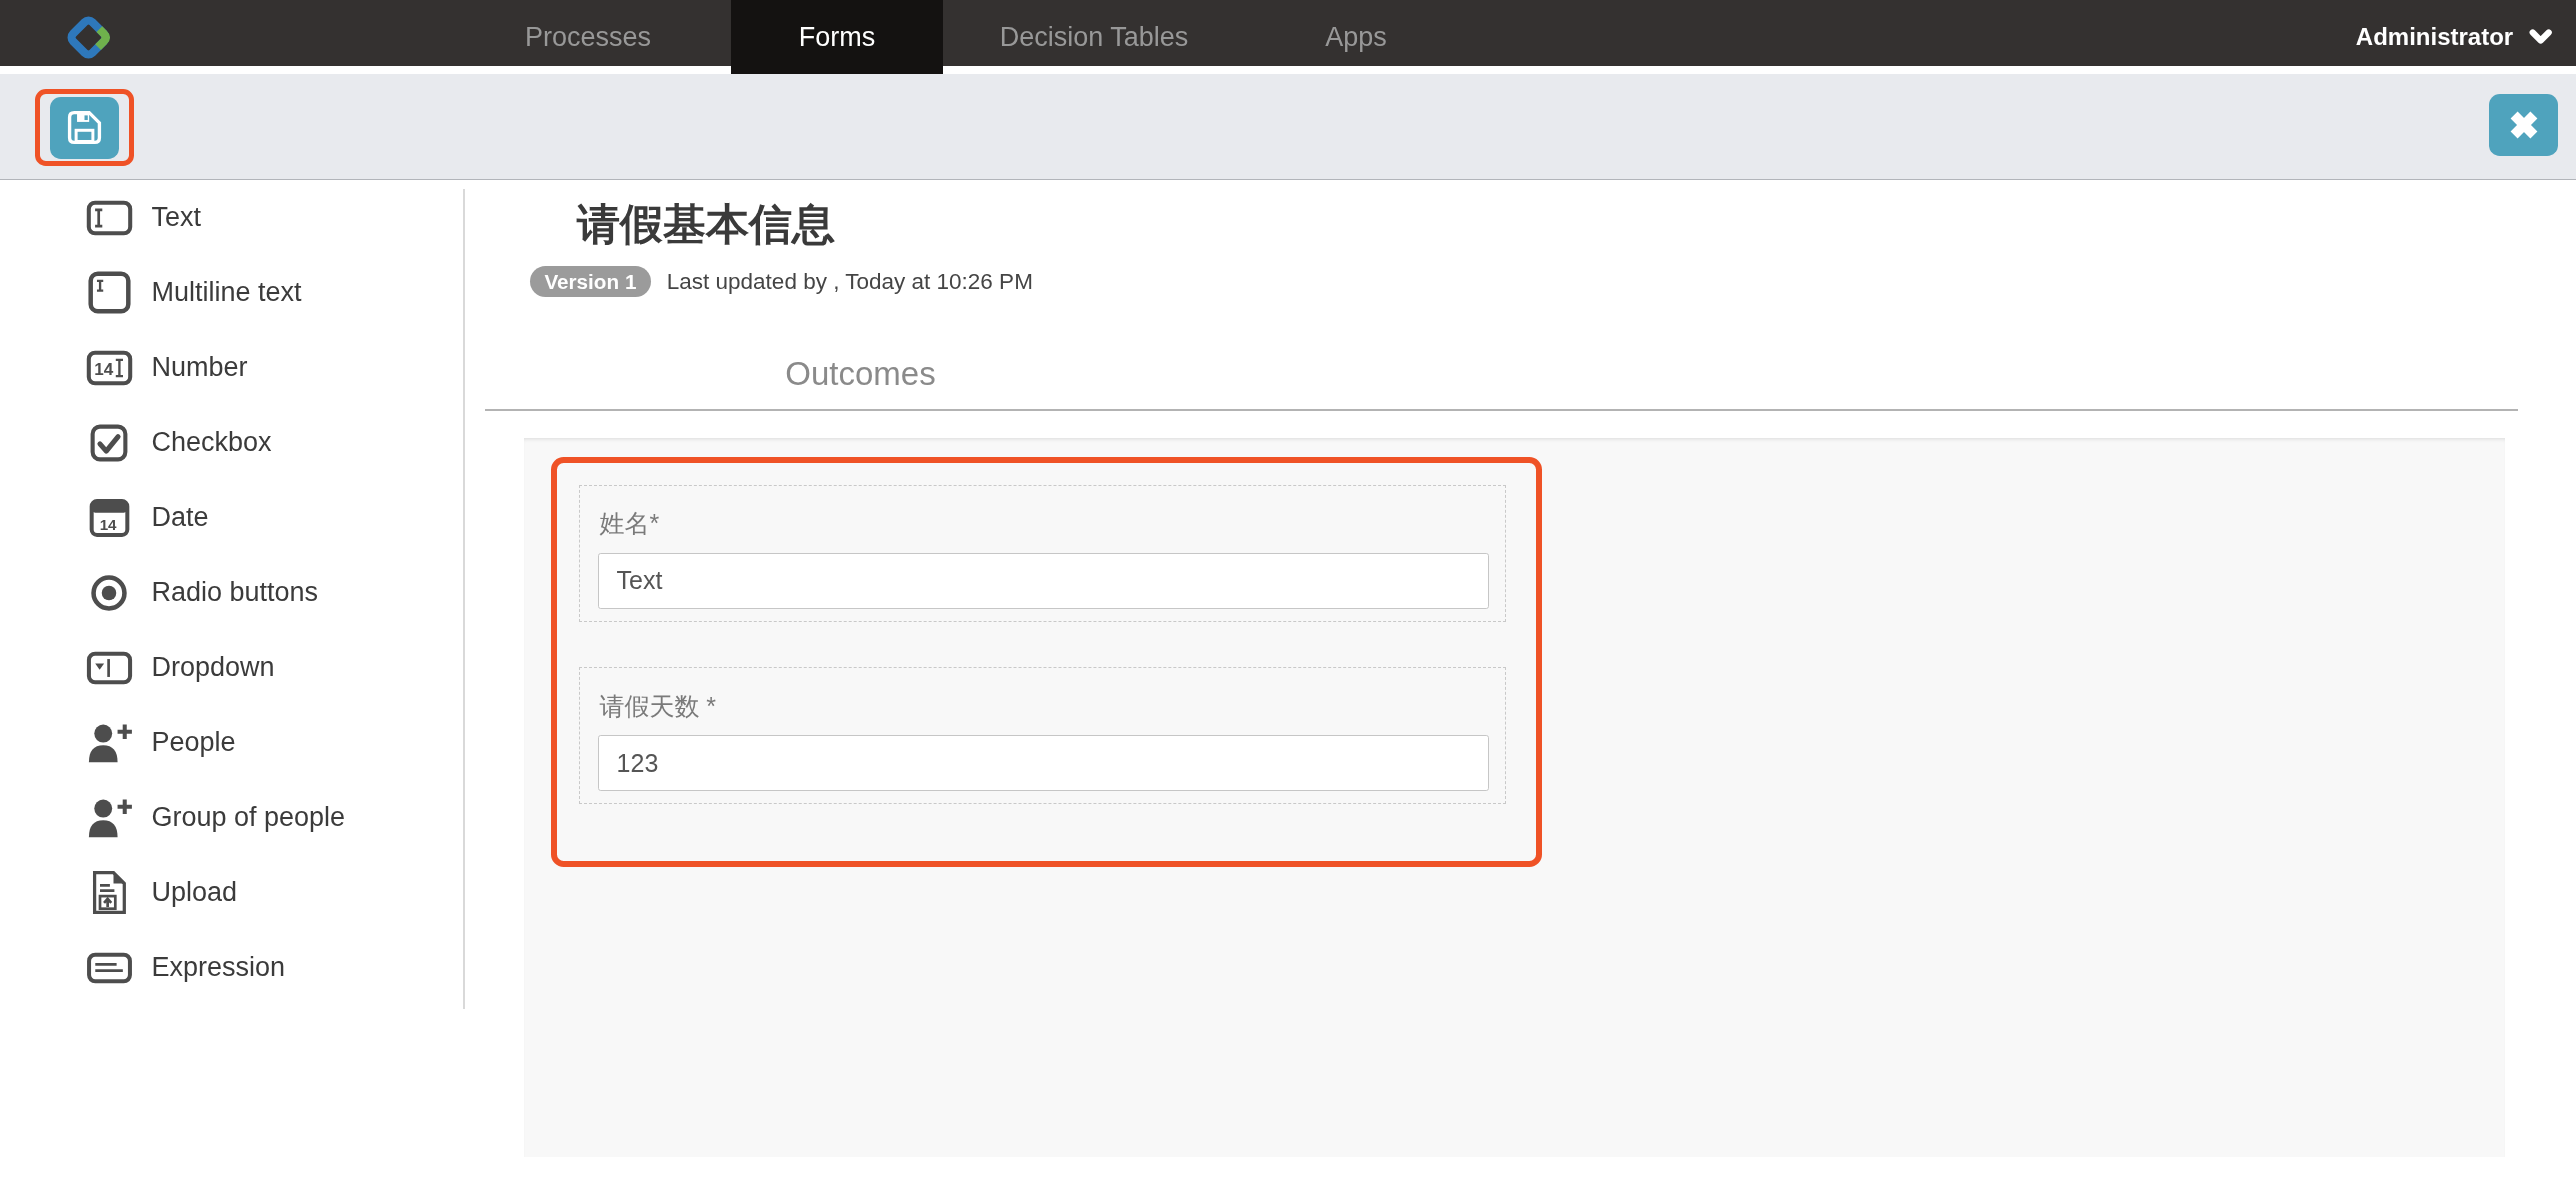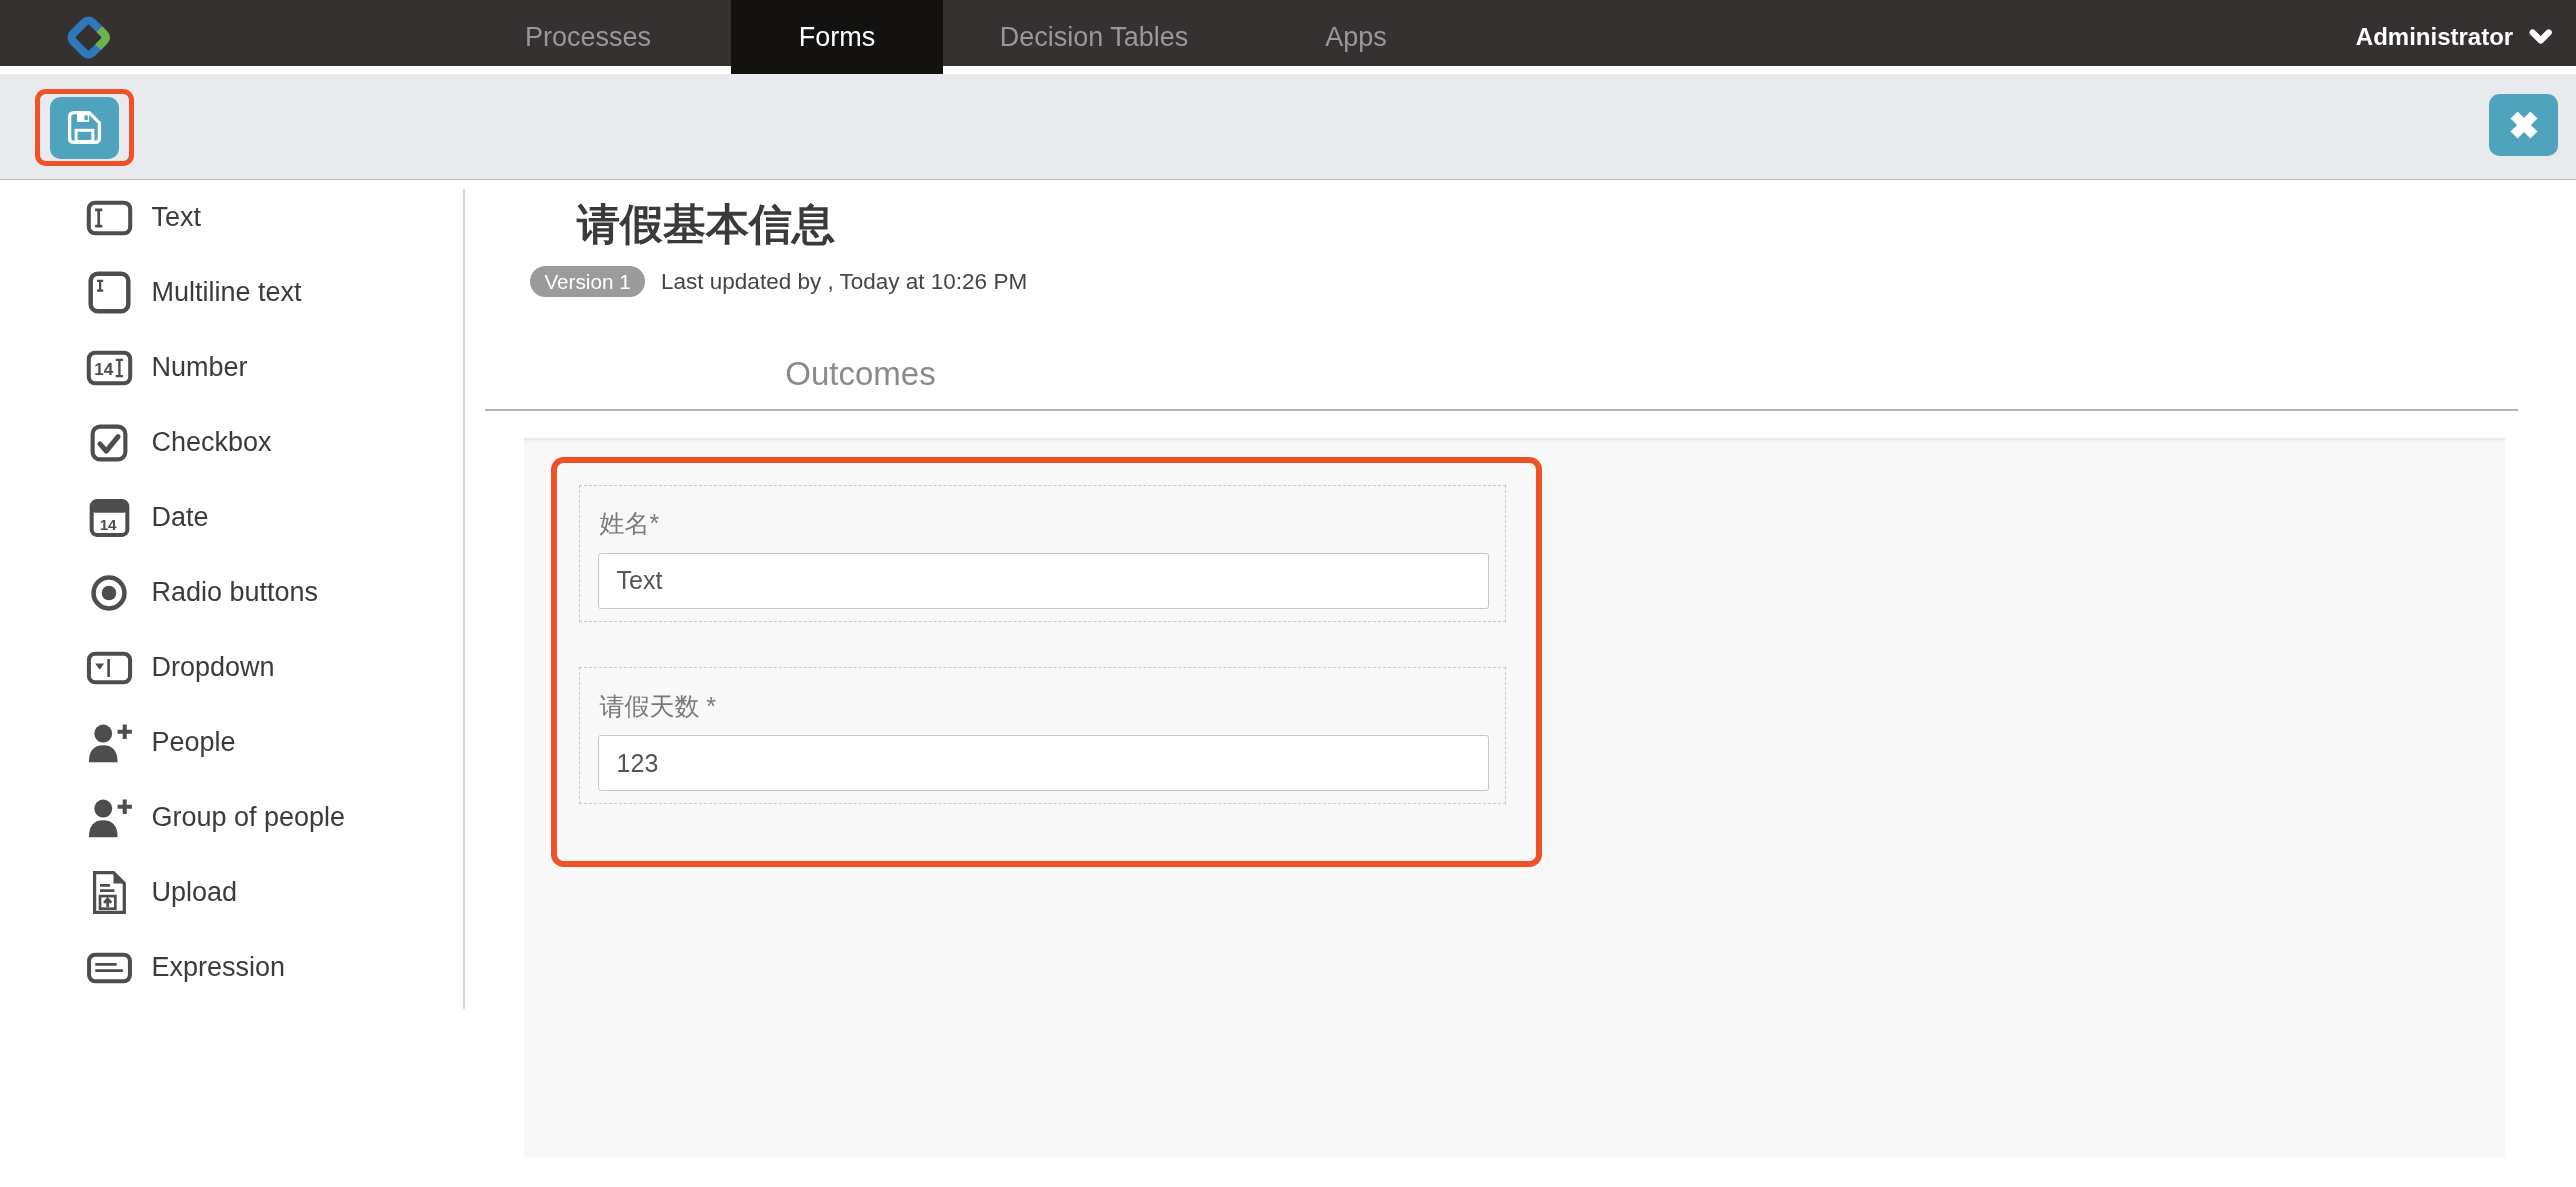--- a/index.html
+++ b/index.html
@@ -28,21 +28,21 @@
   
   .sidebar { position:absolute; left:0; top:180px; width:464px; }
   .side-divider { position:absolute; left:463px; top:189px; width:1.8px; height:820px; background:#d9d9d9; }
   .p-item { height:75px; display:flex; align-items:center; padding-left:81px; cursor:pointer; }
   .p-icon { width:56px; height:54px; display:flex; align-items:center; justify-content:center; flex:0 0 56px; margin-right:14.4px; color:#4d4d4d; }
   .p-label { font-size:27px; color:#3b3b3b; white-space:nowrap; }
 
   
   .page-title { position:absolute; left:529px; top:196px; font-size:43px; font-weight:700; color:#3a3a3a;margin-left:48px; }
   .meta-row { position:absolute; left:530px; top:266px; display:flex; align-items:center; gap:16px; }
-  .version-badge { background:#9b9b9b; color:#fff; font-size:20.7px; font-weight:400; padding:3.6px 14.4px; border-radius:16px; }
+  .version-badge { background:#9b9b9b; color:#fff; font-size:20.7px; font-weight:700; padding:3.6px 14.4px; border-radius:16px; }
   .updated { font-size:22.5px; color:#454545; }
 
   .tab-line { position:absolute; left:485px; top:409px; width:2033px; height:1.8px; background:#b3b3b3; }
   .tab-design { position:absolute; left:537px; top:339px; width:198px; height:72px; background:#fff; z-index:2;
                 border:1.8px solid #b3b3b3; border-bottom:none; border-radius:9px 9px 0 0;
                 display:flex; align-items:center; justify-content:center; font-size:27px; color:#111; cursor:pointer; }
   .tab-outcomes { position:absolute; left:735px; top:339px; width:251px; height:70px;
                   display:flex; align-items:center; justify-content:center; font-size:33px; color:#8a8a8a; cursor:pointer; }
 
   .canvas { position:absolute; left:524px; top:438px; width:1981px; height:719px; background:#f8f8f8;

